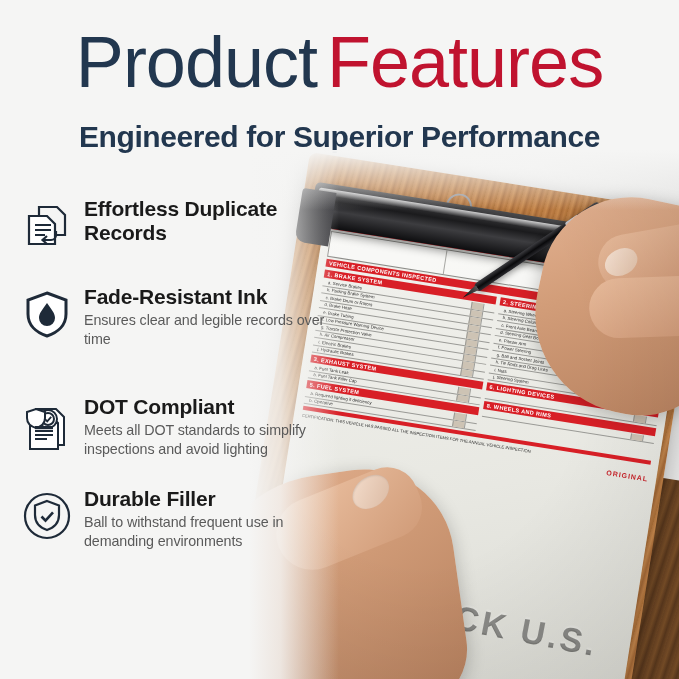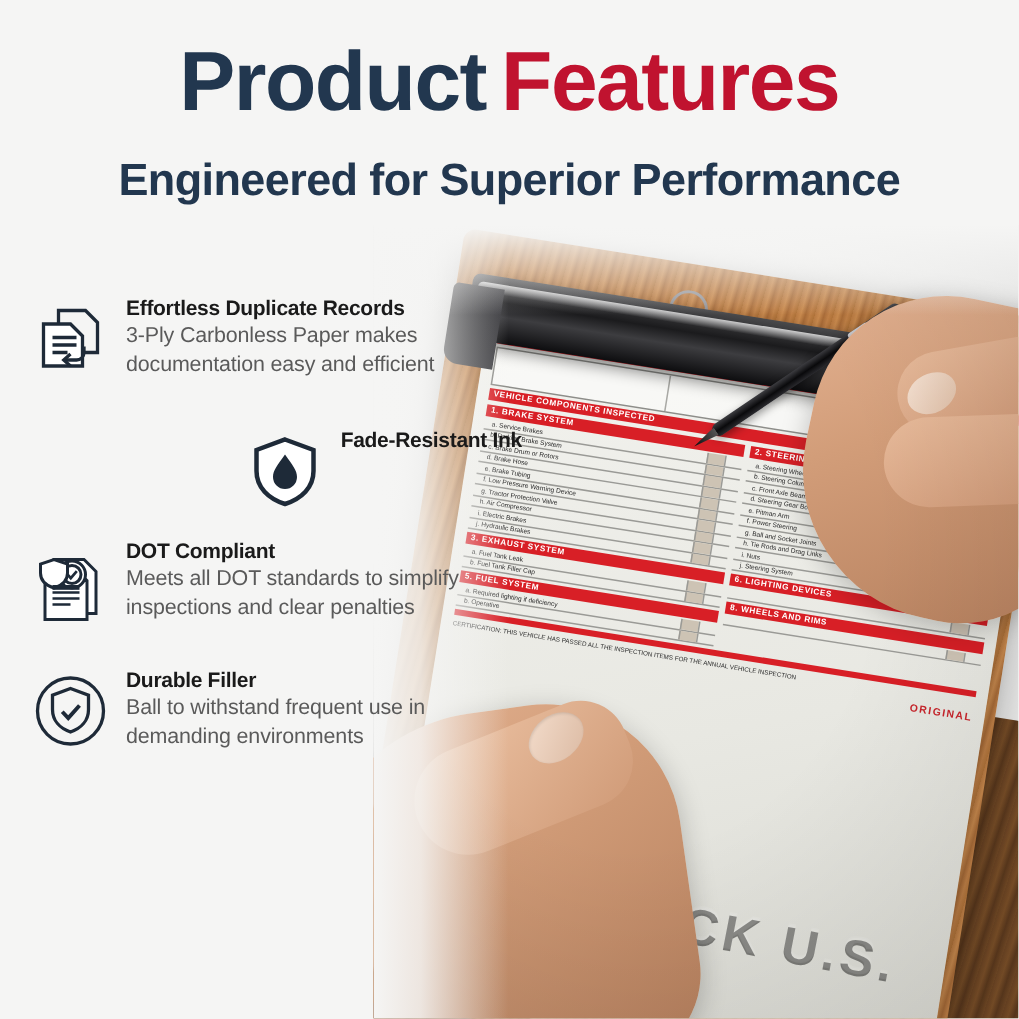--- a/index.html
+++ b/index.html
@@ -7,21 +7,21 @@
   body {
     background:#f5f5f4;
     font-family:"Liberation Sans", sans-serif;
     overflow:hidden;
     position:relative;
   }
 
   
   .title-wrap { text-align:center; padding-top:26px; }
   .title {
-    font-size:56px; font-weight:700; letter-spacing:-1px;
+    font-size:72px; font-weight:400; letter-spacing:-1px;
     line-height:1.0;
   }
   .title .word-a { color:#22374f; }
   .title .word-b { color:#c0132f; margin-left:10px; }
   .subtitle {
     text-align:center;
     color:#22374f;
     font-size:30px;
     font-weight:600;
     letter-spacing:-0.4px;
@@ -40,37 +40,37 @@
     align-items:flex-start;
     margin-bottom:26px;
   }
   .feature .ic {
     width:58px; min-width:58px; height:58px;
     display:flex; align-items:center; justify-content:center;
     margin-right:8px; margin-top:2px;
   }
   .feature .txt { padding-top:2px; }
   .feature h3 {
-    font-size:14px;
+    font-size:21px;
     font-weight:700;
     color:#1a1a1a;
     letter-spacing:-0.2px;
     line-height:1.15;
     margin-bottom:2px;
   }
   .feature p {
     font-size:14.3px;
     color:#5a5a5a;
     line-height:1.32;
     letter-spacing:-0.1px;
   }
 
   
   #f1 { margin-bottom:28px; }
-  #f2 { margin-bottom:14px;justify-content:flex-end; }
+  #f2 { margin-bottom:44px; }
   #f3 { }
 
   
   .photo {
     position:absolute;
     right:0; top:150px;
     width:430px; height:529px;
     overflow:hidden;
     z-index:2;
   }
@@ -528,53 +528,53 @@
       <svg width="52" height="52" viewBox="0 0 52 52" fill="none" stroke="#1e2a38" stroke-width="2.2">
         <path d="M18 7h18l8 8v20H18z"></path>
         <path d="M8 16h18l8 8v20H8z" fill="#fff"></path>
         <path d="M14 25h16M14 30h16M14 35h10"></path>
         <path d="M22 40h8a5 5 0 0 0 5-5v-4" stroke-width="2.2"></path>
         <path d="M26 36l-4.5 4 4.5 4"></path>
       </svg>
     </div>
     <div class="txt">
       <h3>Effortless Duplicate Records</h3>
-      <p>3-Ply Carbonless Paper makes documentation easy and efficient</p>
     </div>
   </div>
 
   <div class="feature" id="f2">
     <div class="ic">
       <svg width="50" height="50" viewBox="0 0 50 50" fill="none">
         <path d="M25 4 44 11v14c0 11-8 18.5-19 22C14 43.5 6 36 6 25V11z" stroke="#1e2a38" stroke-width="3" fill="#fff"></path>
         <path d="M25 14c5 7 8 10.5 8 15a8 8 0 0 1-16 0c0-4.5 3-8 8-15z" fill="#1e2a38"></path>
       </svg>
     </div>
     <div class="txt">
       <h3>Fade-Resistant Ink</h3>
+      <p>Ensures clear and legible records over time</p>
     </div>
   </div>
 
   <div class="feature" id="f3">
     <div class="ic">
       <svg width="54" height="54" viewBox="0 0 54 54" fill="none" stroke="#1e2a38" stroke-width="2">
         <path d="M16 12h20l8 8v28H16z" fill="#fff"></path>
         <path d="M10 18h20l8 8v26H10z" fill="#fff"></path>
         <path d="M30 18v8h8"></path>
         <circle cx="28" cy="22" r="9" fill="#fff"></circle>
         <circle cx="28" cy="22" r="6"></circle>
         <path d="M25 22l2.2 2.4 4-4.6" stroke-width="1.8"></path>
         <path d="M12 6 21 9v6c0 5-3.8 8.4-9 10-5.2-1.6-9-5-9-10V9z" transform="translate(4,6)" fill="#fff" stroke-width="2"></path>
         <path d="M15 34h18M15 38h18M15 42h12" stroke-width="1.8"></path>
         <rect x="15" y="29" width="18" height="3.2" fill="#1e2a38" stroke="none"></rect>
       </svg>
     </div>
     <div class="txt">
       <h3>DOT Compliant</h3>
-      <p>Meets all DOT standards to simplify inspections and clear penalties</p>
+      <p>Meets all DOT standards to simplify inspections and avoid lighting</p>
     </div>
   </div>
 
   <div class="feature" id="f4">
     <div class="ic">
       <svg width="52" height="52" viewBox="0 0 52 52" fill="none" stroke="#1e2a38" stroke-width="2.2">
         <circle cx="26" cy="26" r="22"></circle>
         <path d="M26 11l12 4.4v9.6c0 7.4-5 12.6-12 15-7-2.4-12-7.6-12-15v-9.6z"></path>
         <path d="M20.5 26.5l4 4.2 7.5-8.4" stroke-width="2.6"></path>
       </svg>

